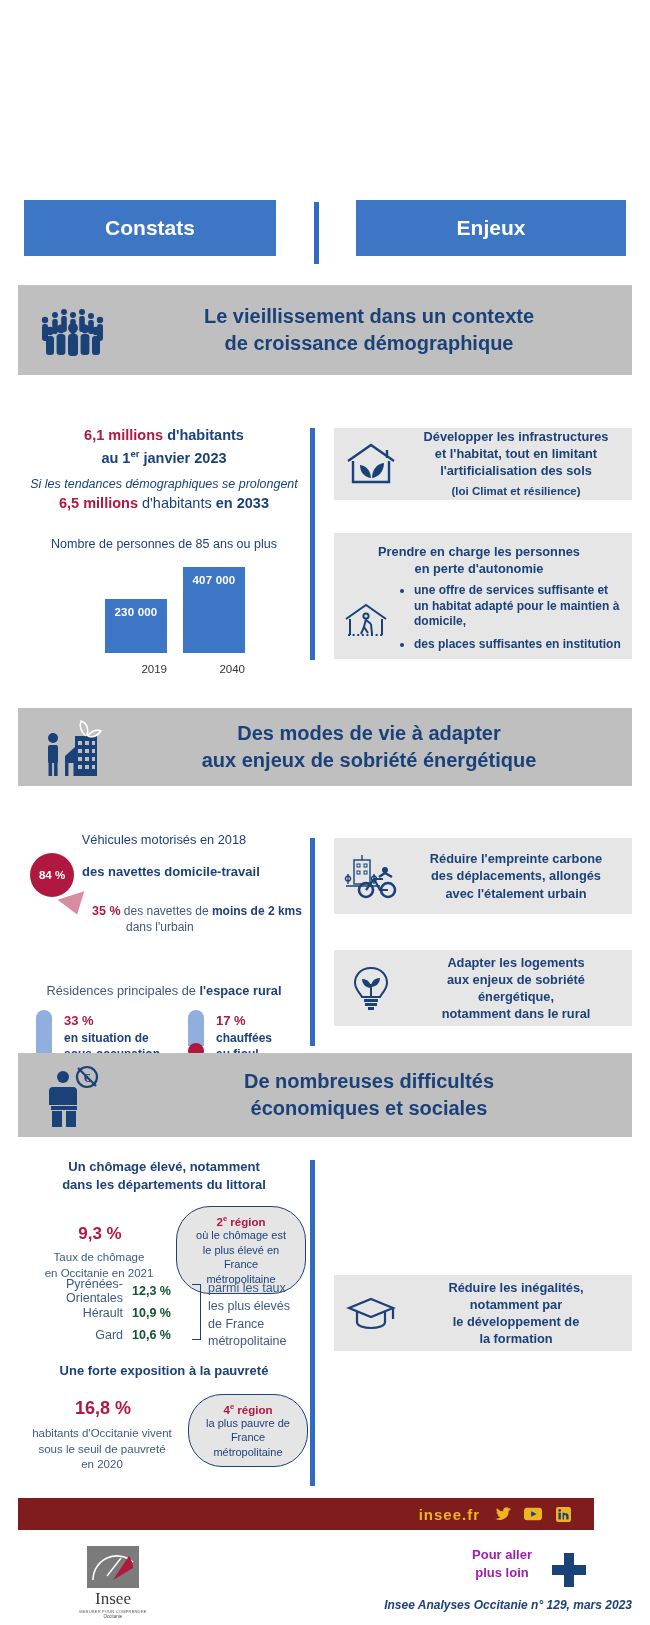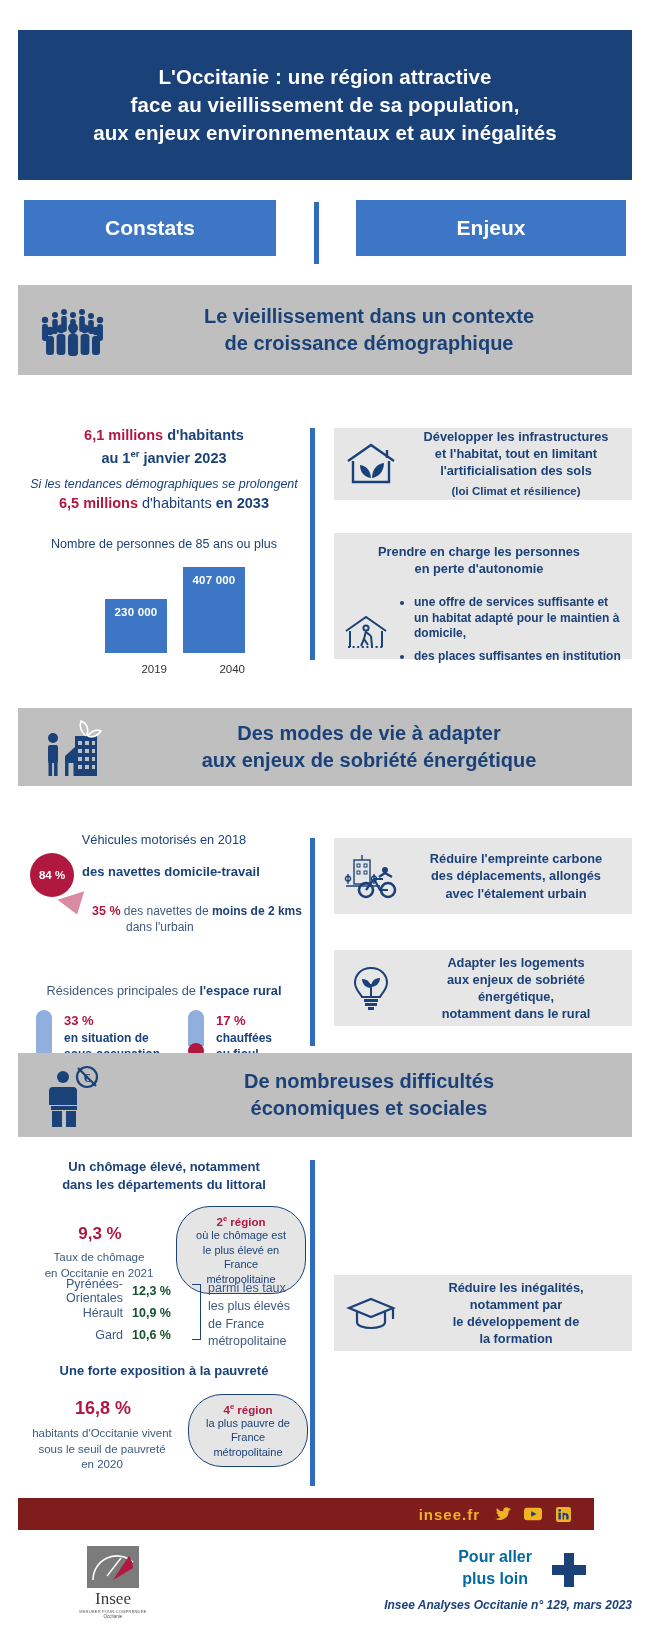--- a/index.html
+++ b/index.html
@@ -133,35 +133,30 @@
   }
   .footer-bar .site { color:#f0b323; font-weight:bold; font-size:15px; letter-spacing:1px; margin-right:14px; }
   .soc { width:18px; height:18px; margin-right:12px; display:flex; align-items:center; justify-content:center; }
   .insee-logo {
     position:absolute; left:78px; top:1546px; width:70px; text-align:center;
   }
   .insee-logo .mark { width:52px; height:42px; background:#7b7b7b; margin:0 auto; position:relative; overflow:hidden; }
   .insee-logo .nm { font-size:17px; color:#3a3a3a; font-family:"Liberation Serif", serif; margin-top:1px; }
   .insee-logo .sub1 { font-size:4px; color:#555; letter-spacing:.2px; }
   .insee-logo .sub2 { font-size:4.5px; color:#555; }
-  .pour { position:absolute; right:118px; top:1546px; text-align:center; font-size:16px; font-weight:bold; color:#0369a1; line-height:1.38; }
+  .pour { position:absolute; right:118px; top:1546px; text-align:center; font-size:13px; font-weight:bold; color:#a21caf; line-height:1.38; }
   .plus { position:absolute; right:62px; top:1551px; width:38px; height:38px; }
   .credit { position:absolute; right:18px; top:1598px; font-size:12px; font-style:italic; font-weight:bold; color:#1b4179; }
   sup { font-size:.66em; vertical-align:super; }
 </style>
 </head>
 <body>
 
 <div class="page">
 
-  <div class="header">
-    <div class="line">L'Occitanie : une région attractive</div>
-    <div class="line">face au vieillissement de sa population,</div>
-    <div class="line">aux enjeux environnementaux et aux inégalités</div>
-  </div>
 
   <div class="tabs">
     <div class="tab tab-constats">Constats</div>
     <div class="tab-divider"></div>
     <div class="tab tab-enjeux">Enjeux</div>
   </div>
 
   <div class="band" style="top:285px;height:90px">
     <div class="band-icon">
       <svg width="72" height="52" viewBox="0 0 72 52">
@@ -246,21 +241,21 @@
       <div class="esub">(loi Climat et résilience)</div>
     </div>
   </div>
 
   <div class="ebox" style="left:334px;top:533px;width:298px;height:126px;align-items:flex-start">
     <div style="flex:1;padding:10px 8px 8px 0">
       <div style="text-align:center;color:#1b4179;font-weight:bold;font-size:12.8px;line-height:1.33">
         <div>Prendre en charge les personnes</div>
         <div>en perte d'autonomie</div>
       </div>
-      <div style="display:flex;align-items:center;margin-top:18px">
+      <div style="display:flex;align-items:center;margin-top:6px">
         <div style="flex:none;width:64px;display:flex;align-items:center;justify-content:center">
           <svg width="48" height="44" viewBox="0 0 48 44" fill="none" stroke="#1b4179" stroke-width="2">
             <path d="M4 20 L24 6 L44 20"></path>
             <path d="M8 20 V36"></path>
               <path d="M40 20 V36"></path>
             <circle cx="24" cy="17" r="2.6"></circle>
             <path d="M24 20 L22 28 L19 35"></path>
               <path d="M22 28 L26 34"></path>
             <path d="M24 21 L29 25"></path>
               <path d="M29 25 L30 35"></path>

